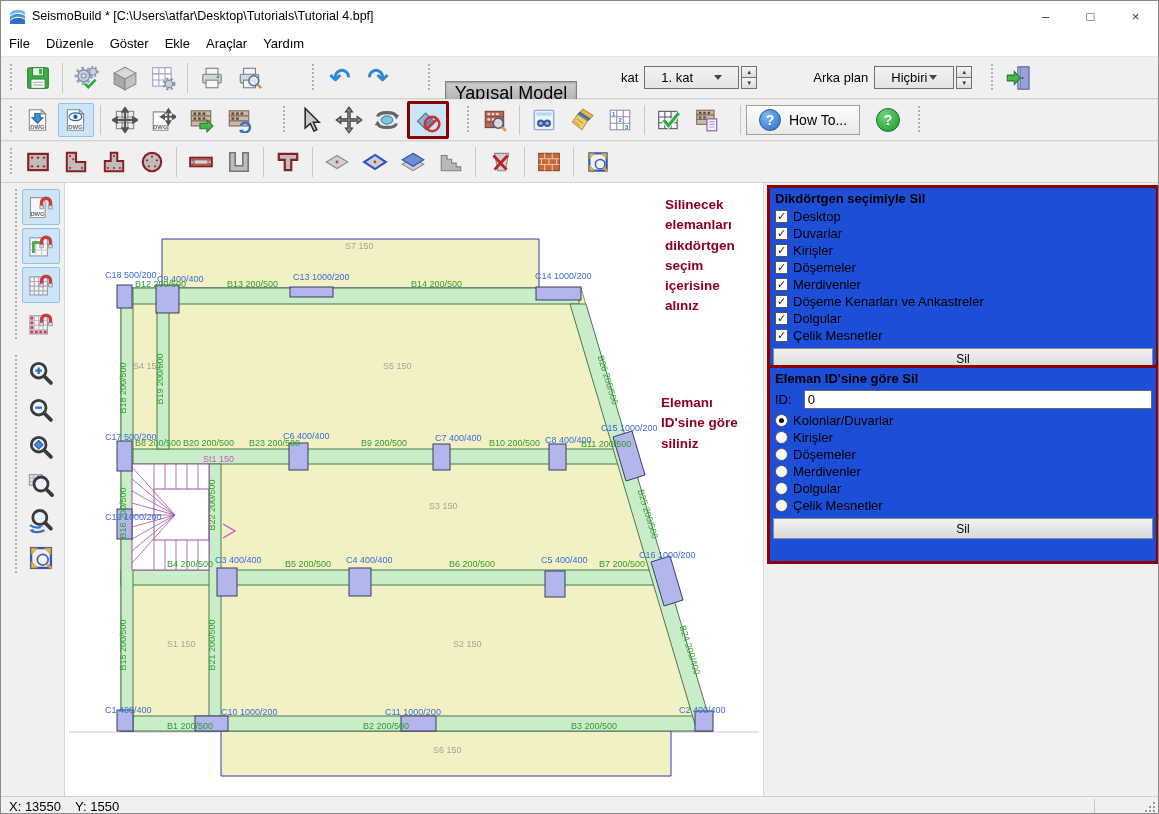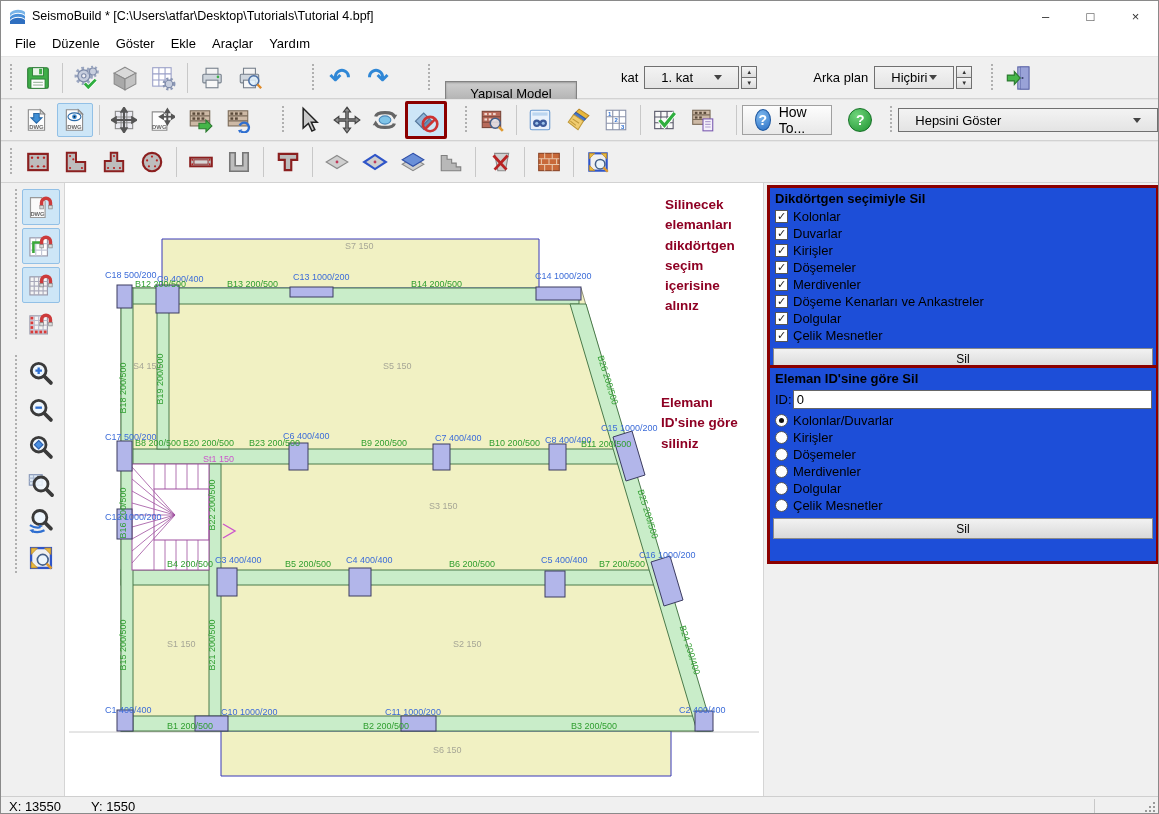--- a/index.html
+++ b/index.html
@@ -7,35 +7,35 @@
   body { position:relative; background:#f0f0f0; font-family:"Liberation Sans", sans-serif; font-size:13px; color:#000; border:1px solid #8a8a8a; overflow:hidden; }
 
   
   #titlebar { position:absolute; left:0; top:0; width:100%; height:30px; background:#fff; display:flex; align-items:center; }
   #app-icon { margin:0 6px 0 8px; }
   #title-text { font-size:12.5px; }
   #win-controls { margin-left:auto; display:flex; height:30px; }
   .win-btn { width:45px; height:30px; display:flex; align-items:center; justify-content:center; font-size:13px; color:#333; }
 
   
-  #menubar { position:absolute; left:0; top:30px; width:100%; height:25px; background:#fff; display:flex; align-items:center; padding-left:6px; }
+  #menubar { position:absolute; left:0; top:30px; width:100%; height:25px; background:#fff; display:flex; align-items:center; }
   .menu-item { padding:3px 8px; font-size:13px; }
 
   
   .toolbar { position:absolute; left:0; width:100%; background:#f0f0f0; display:flex; align-items:center; border-top:1px solid #e6e6e6; border-bottom:1px solid #d2d2d2; }
   #tb1 { top:55px; height:43px; }
   #tb2 { top:98px; height:42px; }
   #tb3 { top:140px; height:42px; }
   .grip { width:4px; height:28px; margin:0 6px 0 8px; background-image:repeating-linear-gradient(#b0b0b0 0 2px, transparent 2px 4px); background-size:2px 4px; background-repeat:repeat-y; background-position:1px 0; }
   .tsep { width:1px; height:30px; background:#c8c8c8; margin:0 5px; }
   .tb { min-width:36px; height:34px; display:flex; align-items:center; justify-content:center; border:1px solid transparent; border-radius:2px; margin:0 1px; }
   .tb.on { background:#cde6f7; border:1px solid #92c0e6; }
   .tb.tool-active { background:#cde6f7; border:3px solid #8b0000; min-width:42px; height:38px; }
   .arrow-glyph { font-size:25px; font-weight:bold; color:#2f87d6; line-height:1; }
-  .btn-pressed { width:132px; height:26px; background:linear-gradient(#cfcfcf,#a9a9a9); border:1px solid #828282; box-shadow:inset 0 1px 2px rgba(0,0,0,.25); display:flex; align-items:center; justify-content:center; font-size:13px;margin-top:32px; }
+  .btn-pressed { width:132px; height:26px; background:linear-gradient(#cfcfcf,#a9a9a9); border:1px solid #828282; box-shadow:inset 0 1px 2px rgba(0,0,0,.25); display:flex; align-items:center; justify-content:center; font-size:18px;margin-top:32px; }
   .lab { font-size:13px; margin:0 6px; }
   .combo { height:23px; border:1px solid #707070; background:linear-gradient(#f3f3f3,#e4e4e4); display:flex; align-items:center; padding:0 16px; font-size:13px; }
   .combo .chev { margin-left:auto; width:0; height:0; border-left:4px solid transparent; border-right:4px solid transparent; border-top:5px solid #444; }
   .spin { width:16px; height:23px; display:flex; flex-direction:column; margin-left:2px; }
   .spin div { flex:1; border:1px solid #707070; background:linear-gradient(#f5f5f5,#dcdcdc); font-size:6px; color:#333; display:flex; align-items:center; justify-content:center; }
   .spin div:last-child { border-top:none; }
   #howto-btn { height:30px; padding:0 12px; display:flex; align-items:center; gap:8px; border:1px solid #a0a0a0; background:linear-gradient(#fdfdfd,#e8e8e8); font-size:14px; }
   .q-blue { width:22px; height:22px; border-radius:50%; background:radial-gradient(circle at 35% 30%, #7db8ee, #2a6fc4); color:#fff; font-weight:bold; display:flex; align-items:center; justify-content:center; font-size:14px; border:1px solid #1d57a0; }
   .q-green { width:24px; height:24px; border-radius:50%; background:radial-gradient(circle at 35% 30%, #6fd47a, #1f9432); color:#fff; font-weight:bold; display:flex; align-items:center; justify-content:center; font-size:14px; border:1px solid #157026; }
 
@@ -53,26 +53,26 @@
   
   #rightpanel { position:absolute; left:762px; top:182px; width:397px; height:613px; background:#f0f0f0; border-left:1px solid #d5d5d5; }
   .del-panel { position:absolute; left:3px; width:392px; background:#1d4ed8; border:3px solid #8b0000; }
   .panel-title { font-weight:bold; font-size:13px; padding:3px 5px 2px 5px; }
   .chk-row, .rad-row { display:flex; align-items:center; height:17px; gap:5px; padding-left:5px; }
   .chk { width:13px; height:13px; background:#fff; border:1px solid #555; font-size:11px; line-height:11px; text-align:center; color:#222; }
   .rad { width:13px; height:13px; background:#fff; border:1px solid #555; border-radius:50%; position:relative; }
   .rad.sel::after { content:""; position:absolute; left:3px; top:3px; width:5px; height:5px; border-radius:50%; background:#111; }
   .row-lbl { font-size:13px; }
   .btn-sil { height:21px; margin:4px 3px 3px 3px; background:linear-gradient(#f2f2f2,#d9d9d9); border:1px solid #8a8a8a; display:flex; align-items:center; justify-content:center; font-size:12px; }
-  .id-row { display:flex; align-items:center; gap:1px; padding:2px 4px 3px 5px; }
+  .id-row { display:flex; align-items:center; gap:12px; padding:2px 4px 3px 5px; }
   #id-input { flex:1; height:19px; border:1px solid #666; background:#fff; font-size:13px; padding:0 3px; font-family:"Liberation Sans",sans-serif; }
 
   
   #statusbar { position:absolute; left:0; top:795px; width:100%; height:19px; background:#f0f0f0; border-top:1px solid #cfcfcf; display:flex; align-items:center; font-size:13px; }
-  #coords { padding-left:8px; display:flex; gap:30px; }
+  #coords { padding-left:8px; display:flex; gap:14px; }
   .st-sep { position:absolute; left:1093px; top:2px; width:1px; height:15px; background:#c8c8c8; }
   #resize-grip { position:absolute; right:2px; bottom:2px; width:13px; height:13px; background-image:radial-gradient(circle at 3px 11px,#9a9a9a 1.3px,transparent 1.5px),radial-gradient(circle at 7px 11px,#9a9a9a 1.3px,transparent 1.5px),radial-gradient(circle at 11px 11px,#9a9a9a 1.3px,transparent 1.5px),radial-gradient(circle at 7px 7px,#9a9a9a 1.3px,transparent 1.5px),radial-gradient(circle at 11px 7px,#9a9a9a 1.3px,transparent 1.5px),radial-gradient(circle at 11px 3px,#9a9a9a 1.3px,transparent 1.5px); }
 </style>
 </head>
 <body>
 
 <div id="titlebar">
   <svg id="app-icon" width="17" height="17" viewBox="0 0 17 17">
       <path d="M1 13 C5 9,12 9,16 12 V16 H1 z" fill="#2f6fc0"></path>
       <path d="M1 9 C5 5,12 5,16 8 V11 C12 8,5 8,1 12 z" fill="#4a8fd8"></path>
@@ -373,24 +373,20 @@
     </div>
   <div class="tsep" style="margin-left:14px"></div>
   <div id="howto-btn">
       <span class="q-blue">?</span>
       <span>How To...</span>
     </div>
   <div class="tb" style="margin-left:10px">
       <span class="q-green">?</span>
     </div>
   <div class="grip" style="margin-left:10px"></div>
-  <div class="combo" style="width:342px;height:24px">
-      <span>Hepsini Göster</span>
-      <span class="chev"></span>
-    </div>
 </div>
 
 <div id="tb3" class="toolbar">
   <div class="grip"></div>
   <div class="tb">
       <svg width="26" height="26" viewBox="0 0 24 24">
         <rect x="3" y="4.5" width="18" height="15" fill="#bdbdbd" stroke="#8b1f1f" stroke-width="2"></rect>
         <g fill="#b82222">
           <circle cx="6.5" cy="8" r="1.1"></circle>
           <circle cx="12" cy="8" r="1.1"></circle>
@@ -733,21 +729,21 @@
 ID'sine göre
 siliniz</div>
 </div>
 
 <div id="rightpanel">
   <div class="del-panel" style="top:2px; height:184px;">
     <div class="panel-title">Dikdörtgen seçimiyle Sil</div>
     <div>
         <label class="chk-row">
           <span class="chk">✓</span>
-          <span class="row-lbl">Kolonlar</span>
+          <span class="row-lbl">Desktop</span>
         </label>
         <label class="chk-row">
           <span class="chk">✓</span>
           <span class="row-lbl">Duvarlar</span>
         </label>
         <label class="chk-row">
           <span class="chk">✓</span>
           <span class="row-lbl">Kirişler</span>
         </label>
         <label class="chk-row">

